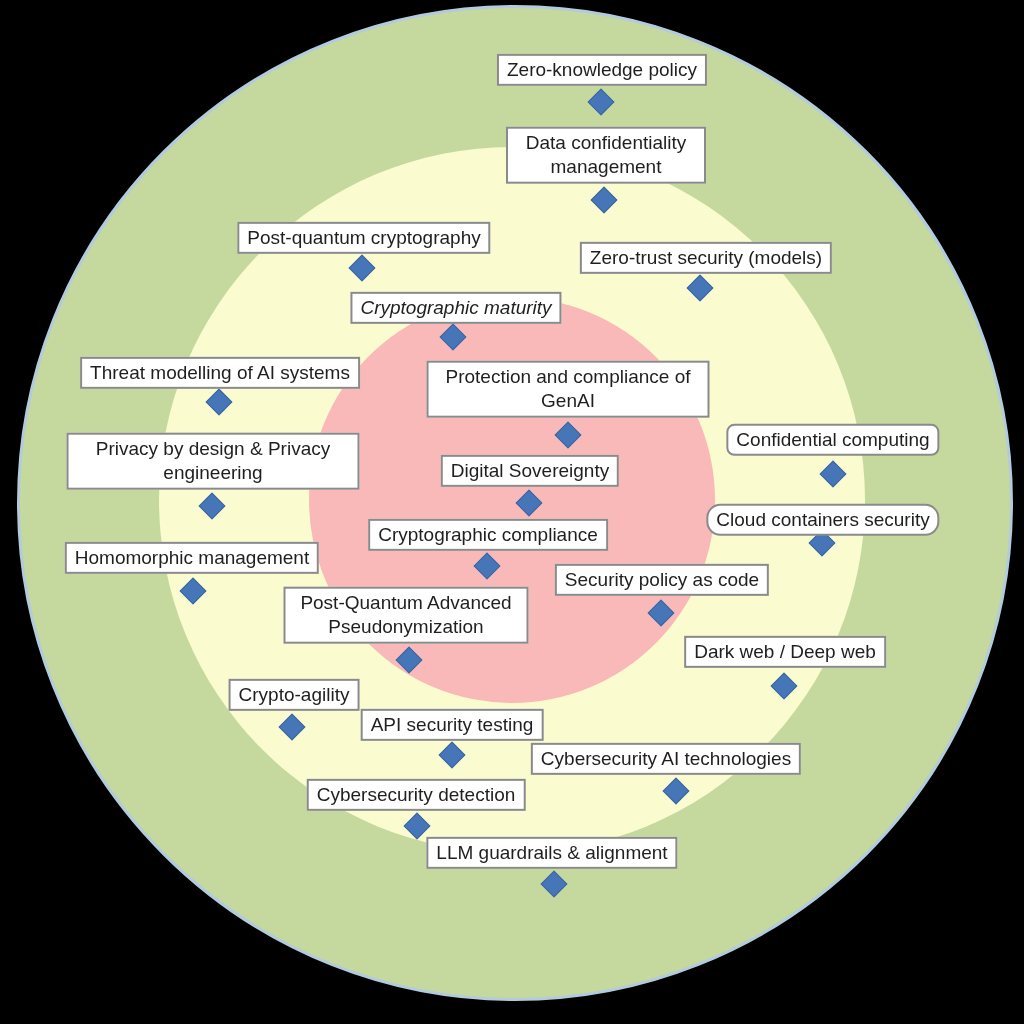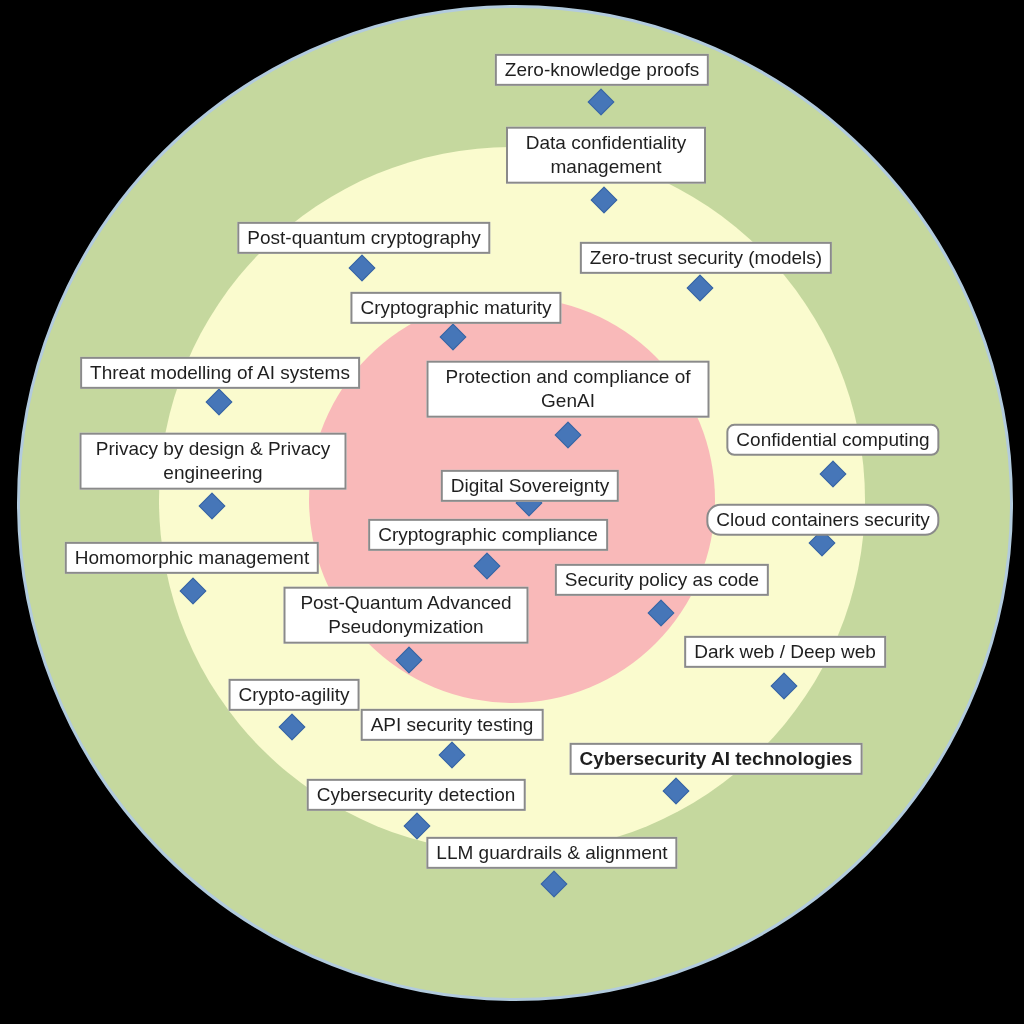--- a/index.html
+++ b/index.html
@@ -66,35 +66,35 @@
       <div class="marker" style="width: 17px; height: 17px; left: 661px; top: 613px; background: rgb(70, 118, 184); border: 1px solid rgb(58, 102, 163);"></div>
       <div class="marker" style="width: 17px; height: 17px; left: 409px; top: 660px; background: rgb(70, 118, 184); border: 1px solid rgb(58, 102, 163);"></div>
       <div class="marker" style="width: 17px; height: 17px; left: 784px; top: 686px; background: rgb(70, 118, 184); border: 1px solid rgb(58, 102, 163);"></div>
       <div class="marker" style="width: 17px; height: 17px; left: 292px; top: 727px; background: rgb(70, 118, 184); border: 1px solid rgb(58, 102, 163);"></div>
       <div class="marker" style="width: 17px; height: 17px; left: 452px; top: 755px; background: rgb(70, 118, 184); border: 1px solid rgb(58, 102, 163);"></div>
       <div class="marker" style="width: 17px; height: 17px; left: 676px; top: 791px; background: rgb(70, 118, 184); border: 1px solid rgb(58, 102, 163);"></div>
       <div class="marker" style="width: 17px; height: 17px; left: 417px; top: 826px; background: rgb(70, 118, 184); border: 1px solid rgb(58, 102, 163);"></div>
       <div class="marker" style="width: 17px; height: 17px; left: 554px; top: 884px; background: rgb(70, 118, 184); border: 1px solid rgb(58, 102, 163);"></div>
     </div>
   <div id="labels-layer">
-      <div class="label-box" style="left: 602px; top: 70px;">Zero-knowledge proofs</div>
+      <div class="label-box" style="left: 602px; top: 70px;">Zero-knowledge policy</div>
       <div class="label-box wrap" style="left: 606px; top: 155px; width: 200px;">Data confidentiality management</div>
       <div class="label-box" style="left: 364px; top: 238px;">Post-quantum cryptography</div>
       <div class="label-box" style="left: 706px; top: 258px;">Zero-trust security (models)</div>
-      <div class="label-box" style="left: 456px; top: 308px;">Cryptographic maturity</div>
+      <div class="label-box" style="left: 456px; top: 308px; font-style: italic;">Cryptographic maturity</div>
       <div class="label-box" style="left: 220px; top: 373px;">Threat modelling of AI systems</div>
       <div class="label-box wrap" style="left: 568px; top: 389px; width: 283px;">Protection and compliance of GenAI</div>
-      <div class="label-box wrap" style="left: 213px; top: 461px; width: 267px;">Privacy by design &amp; Privacy engineering</div>
-      <div class="label-box" style="left: 530px; top: 486px;">Digital Sovereignty</div>
+      <div class="label-box wrap" style="left: 213px; top: 461px; width: 293px;">Privacy by design &amp; Privacy engineering</div>
+      <div class="label-box" style="left: 530px; top: 471px;">Digital Sovereignty</div>
       <div class="label-box" style="left: 833px; top: 440px; border-radius: 8px;">Confidential computing</div>
       <div class="label-box" style="left: 823px; top: 520px; border-radius: 14px;">Cloud containers security</div>
       <div class="label-box" style="left: 488px; top: 535px;">Cryptographic compliance</div>
       <div class="label-box" style="left: 192px; top: 558px;">Homomorphic management</div>
       <div class="label-box" style="left: 662px; top: 580px;">Security policy as code</div>
       <div class="label-box wrap" style="left: 406px; top: 615px; width: 245px;">Post-Quantum Advanced Pseudonymization</div>
       <div class="label-box" style="left: 785px; top: 652px;">Dark web / Deep web</div>
       <div class="label-box" style="left: 294px; top: 695px;">Crypto-agility</div>
       <div class="label-box" style="left: 452px; top: 725px;">API security testing</div>
-      <div class="label-box" style="left: 716px; top: 759px; font-weight: bold;">Cybersecurity AI technologies</div>
+      <div class="label-box" style="left: 666px; top: 759px;">Cybersecurity AI technologies</div>
       <div class="label-box" style="left: 416px; top: 795px;">Cybersecurity detection</div>
       <div class="label-box" style="left: 552px; top: 853px;">LLM guardrails &amp; alignment</div>
     </div>
 </div>
 
 </body></html>

